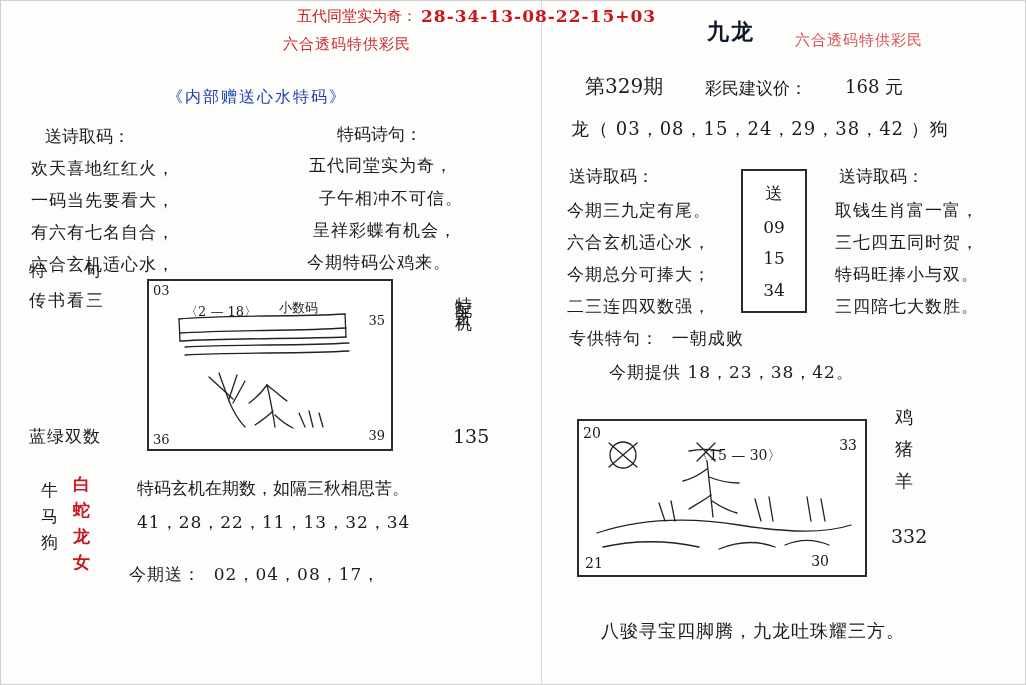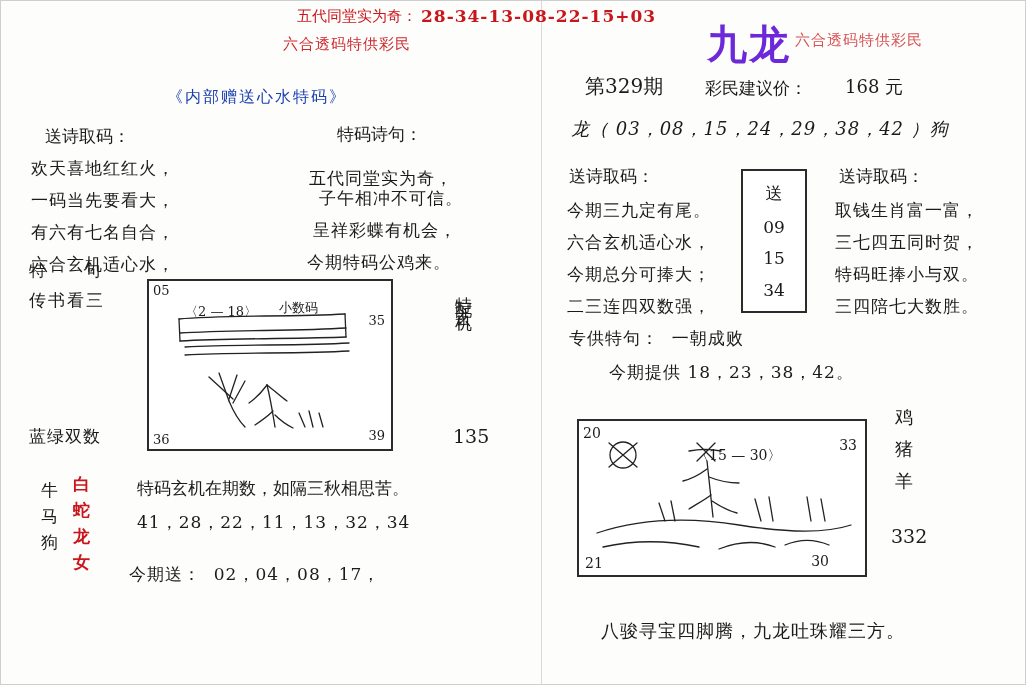--- a/index.html
+++ b/index.html
@@ -58,21 +58,21 @@
   .poem-head{font-size:17px;font-family:"DejaVu Serif","Liberation Serif",serif;}
   .poem-line{font-size:17px;font-family:"DejaVu Serif","Liberation Serif",serif;letter-spacing:1px;}
 
   #col1-head{left:44px;top:124px;}
   #c1l1{left:30px;top:156px;}
   #c1l2{left:30px;top:188px;}
   #c1l3{left:30px;top:220px;}
   #c1l4{left:30px;top:252px;}
 
   #col2-head{left:336px;top:122px;}
-  #c2l1{left:308px;top:166px;text-align:center;}
+  #c2l1{left:308px;top:153px;text-align:center;}
   #c2l2{left:318px;top:186px;}
   #c2l3{left:312px;top:218px;}
   #c2l4{left:306px;top:250px;}
 
   #tejv1{left:28px;top:258px;font-size:17px;letter-spacing:16px;}
   #tejv2{left:28px;top:288px;font-size:17px;letter-spacing:2px;}
   #lanlv{left:28px;top:424px;font-size:17px;letter-spacing:1px;text-align:center;}
 
   
   .vcol{
@@ -105,32 +105,32 @@
   }
   #z-left{left:40px;top:476px;}
   #z-mid{left:72px;top:470px;color:#c9161c;font-weight:bold;}
 
   #tm-xuanji{left:136px;top:476px;font-size:17px;font-family:"DejaVu Serif","Liberation Serif",serif;}
   #tm-nums{left:136px;top:510px;font-size:17px;font-family:"DejaVu Serif","Liberation Serif",serif;letter-spacing:1px;}
   #jinqisong{left:128px;top:562px;font-size:17px;font-family:"DejaVu Serif","Liberation Serif",serif;letter-spacing:1px;}
 
   
   #right-title{
-    left:706px;top:16px;font-size:40px;font-weight:bold;color:#6d28d9;
+    left:706px;top:16px;font-size:22px;font-weight:bold;color:#0f172a;
     font-family:"DejaVu Serif","Liberation Serif",serif;letter-spacing:2px;
   }
   #right-sub{
     left:794px;top:30px;font-size:15px;color:#c9161c;letter-spacing:1px;
     font-family:"DejaVu Serif","Liberation Serif",serif;opacity:.75;
   }
   #issue{left:584px;top:72px;font-size:20px;font-family:"DejaVu Serif","Liberation Serif",serif;}
   #price-label{left:704px;top:76px;font-size:17px;font-family:"DejaVu Serif","Liberation Serif",serif;}
   #price-value{left:844px;top:74px;font-size:18px;font-family:"DejaVu Serif","Liberation Serif",serif;}
 
-  #dragon-row{left:570px;top:116px;font-size:18px;font-family:"DejaVu Serif","Liberation Serif",serif;letter-spacing:1px;font-style:italic;}
+  #dragon-row{left:570px;top:116px;font-size:18px;font-family:"DejaVu Serif","Liberation Serif",serif;letter-spacing:1px;}
 
   #rh1{left:568px;top:164px;font-size:17px;font-family:"DejaVu Serif","Liberation Serif",serif;}
   #rh2{left:838px;top:164px;font-size:17px;font-family:"DejaVu Serif","Liberation Serif",serif;}
 
   .rline{position:absolute;font-size:17px;font-family:"DejaVu Serif","Liberation Serif",serif;letter-spacing:1px;white-space:pre;}
   #rl1{left:566px;top:198px;}
   #rl2{left:566px;top:230px;}
   #rl3{left:566px;top:262px;}
   #rl4{left:566px;top:294px;}
   #rr1{left:834px;top:198px;}
@@ -196,21 +196,21 @@
   <div class="t poem-line" id="c2l4">今期特码公鸡来。</div>
 
   <div class="t serif" id="tejv1">特 句</div>
   <div class="t serif" id="tejv2">传书看三</div>
   <div class="t serif" id="lanlv">蓝绿双数</div>
 
   <div class="vcol" id="tpxj">特配玄机</div>
   <div class="t" id="num135">135</div>
 
   <div id="sketch-left">
-    <span class="cap" id="sl-tl">05</span>
+    <span class="cap" id="sl-tl">03</span>
     <span class="cap" id="sl-tr">35</span>
     <span class="cap" id="sl-bl">36</span>
     <span class="cap" id="sl-br">39</span>
     <span class="cap" id="sl-mid">〈2 — 18〉</span>
     <span class="cap" id="sl-mid2">小数码</span>
     <svg width="242" height="168" viewBox="0 0 242 168">
       <g stroke="#222" fill="none" stroke-width="1.3" stroke-linecap="round">
         <path d="M30 38 C70 34,140 36,196 33"></path>
         <path d="M30 38 L31 60"></path>
         <path d="M196 33 L197 56"></path>

